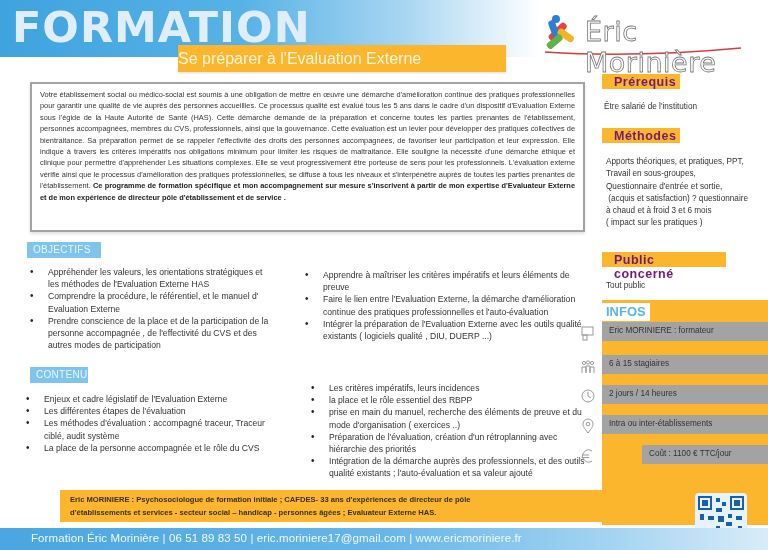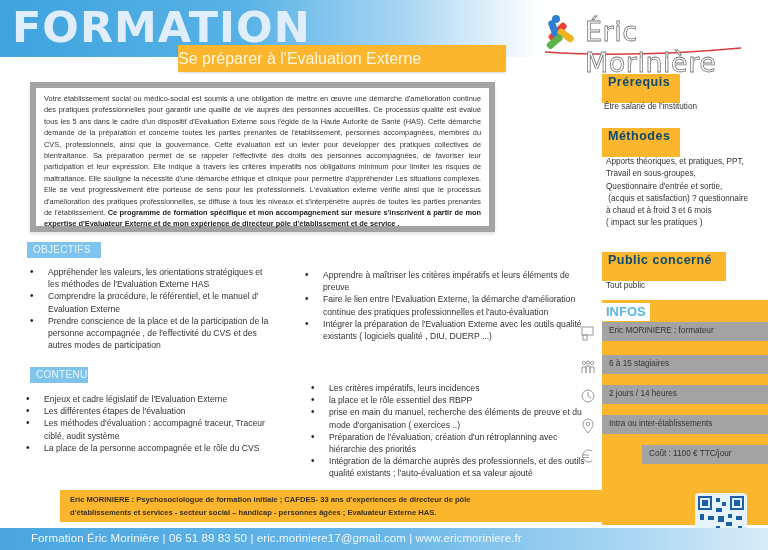--- a/index.html
+++ b/index.html
@@ -22,40 +22,40 @@
     box-shadow: 0 1px 2px rgba(0,0,0,0.15);
   }
   .logo { position: absolute; left: 543px; top: 12px; width: 205px; height: 48px; }
   .logo-text {
     position: absolute; left: 42px; top: 4px; font-size: 27px; color: #ffffff;
     -webkit-text-stroke: 0.8px #777; font-family: "DejaVu Sans", sans-serif; letter-spacing: 0.5px;
   }
   .logo-swoosh { position: absolute; left: 0; top: 0; }
 
   .intro-box {
-    position: absolute; left: 30px; top: 82px; width: 465px; height: 150px;
-    border: 6px solid #a3a3a3; padding: 5px 8px 0 8px;
+    position: absolute; left: 30px; top: 82px; width: 555px; height: 150px;
+    border: 2px solid #a3a3a3; padding: 5px 8px 0 8px;
     font-size: 7.4px; line-height: 11.4px; color: #333; text-align: justify;
     box-shadow: 0 2px 3px rgba(0,0,0,0.12);
   }
   .intro-box .bold { font-weight: bold; color: #222; }
 
   .section-tag {
     position: absolute; height: 16px; background: #7ec4ec;
     color: #eaf6fd; font-size: 10px; padding: 2px 6px; letter-spacing: 0.3px;
   }
   ul.bullets { position: absolute; list-style: none; font-size: 8.6px; line-height: 12.2px; color: #333; }
   ul.bullets li { position: relative; padding-left: 20px; }
   ul.bullets li::before {
     content: "\2022"; position: absolute; left: 2px; top: 0; font-size: 10px; color: #222;
   }
 
   .side-tag {
-    position: absolute; height: 29px; background: #fbb62e; color: #0c4a6e;
-    font-size: 12.5px; font-weight: bold; padding: 1px 6px; letter-spacing: 0.5px;
+    position: absolute; height: 15px; background: #fbb62e; color: #701a75;
+    font-size: 12.5px; font-weight: bold; padding: 1px 12px; letter-spacing: 0.5px;
   }
   .side-text { position: absolute; font-size: 8.2px; line-height: 12.3px; color: #333; }
 
   .infos-bg { position: absolute; left: 602px; top: 300px; width: 166px; height: 225px; background: #fbb62e; }
   .infos-tag {
     position: absolute; left: 602px; top: 303px; width: 48px; height: 18px;
     background: #ffffff; color: #5ab5e8; font-weight: bold; font-size: 13px; padding: 1px 4px;
   }
   .info-row {
     position: absolute; left: 602px; width: 166px; height: 19px; background: #a3a3a3;

